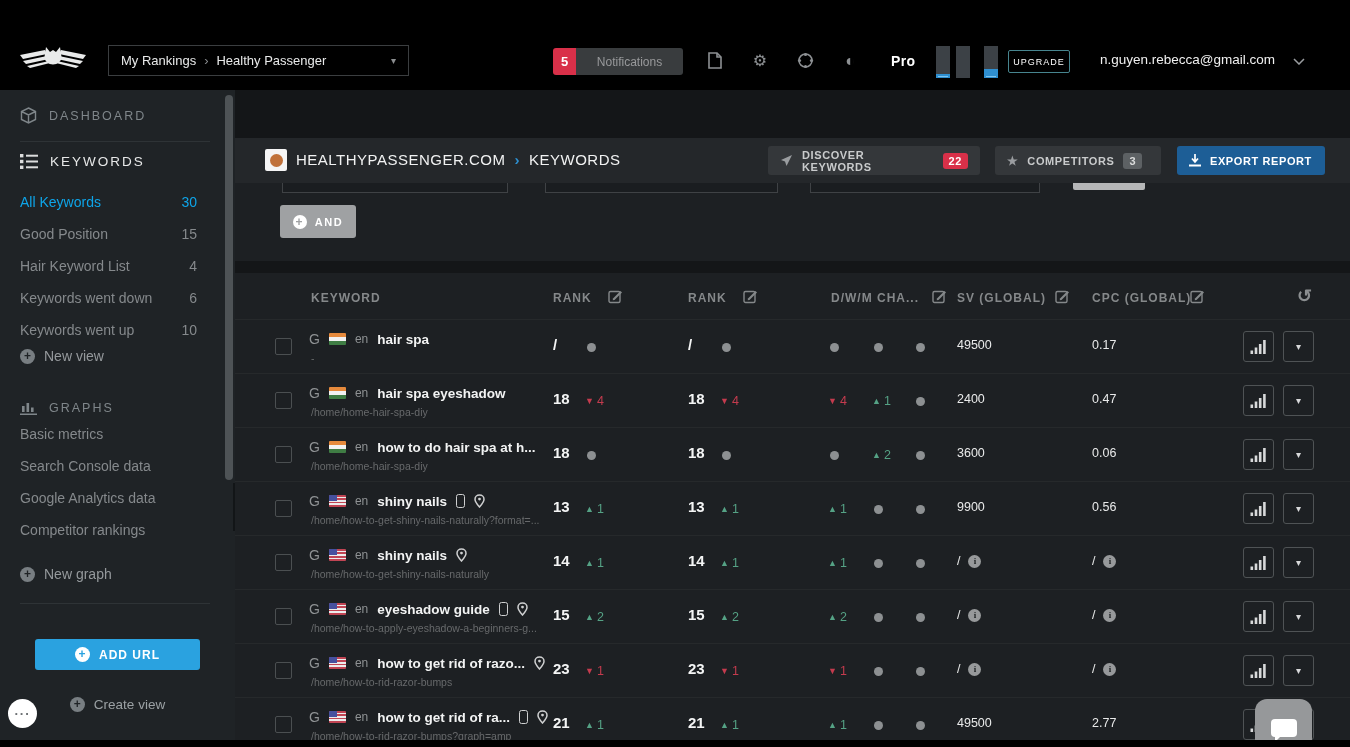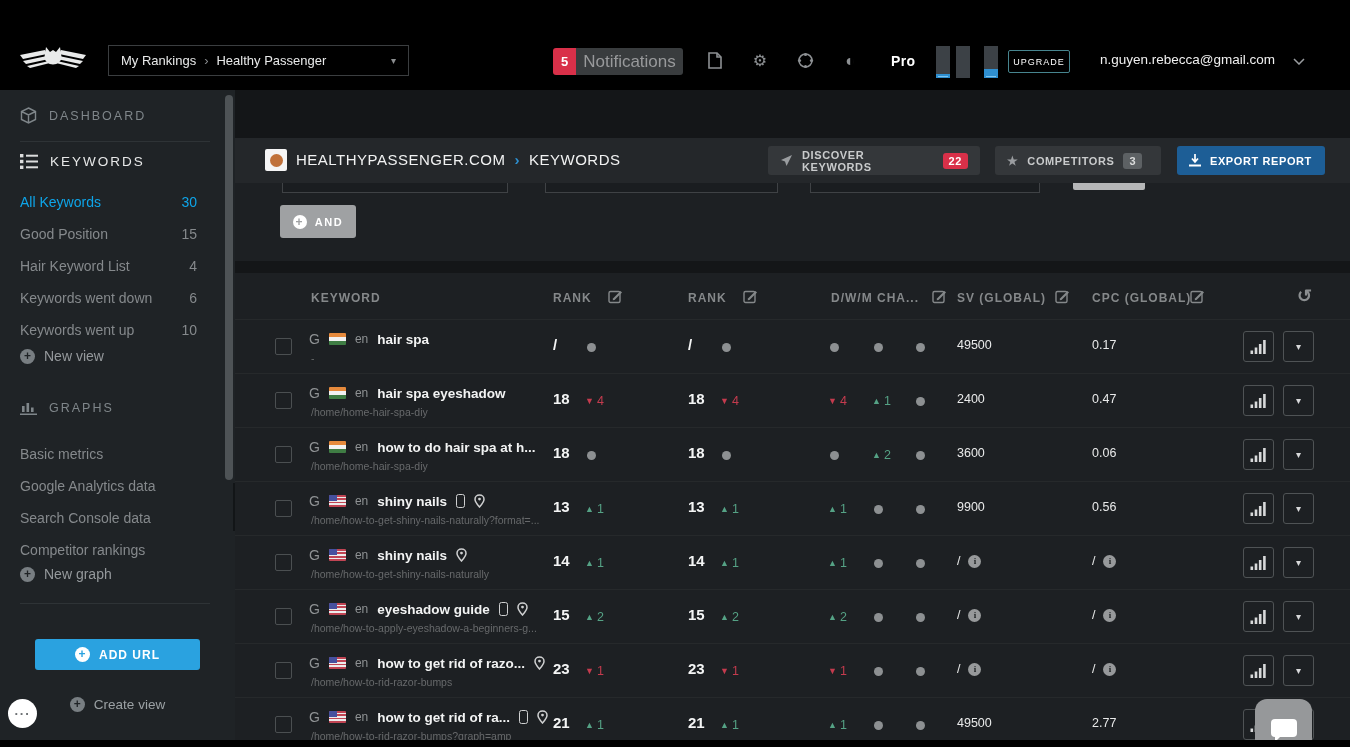--- a/index.html
+++ b/index.html
@@ -14,21 +14,21 @@
   #topbar { position:absolute; left:0; top:0; width:1350px; height:90px; background:#000; }
   #brand-logo { position:absolute; left:20px; top:42px; }
   #breadcrumb-box { position:absolute; left:108px; top:45px; width:301px; height:31px;
     border:1px solid #3b3e40; display:flex; align-items:center; padding:0 12px; }
   #breadcrumb-box .crumb { color:#e9eaea; font-size:13px; }
   #breadcrumb-box .crumb-sep { color:#8b8e90; margin:0 8px; font-size:13px; }
   #breadcrumb-box .bc-caret { margin-left:auto; color:#8b8e90; font-size:10px; }
   #notif-badge { position:absolute; left:553px; top:48px; width:23px; height:27px; background:#d93049;
     border-radius:3px 0 0 3px; color:#fff; font-size:13px; font-weight:bold; display:flex; align-items:center; justify-content:center; }
   #notif-label { position:absolute; left:576px; top:48px; width:107px; height:27px; background:#393c3e;
-    border-radius:0 3px 3px 0; color:#98999b; font-size:17px; display:flex; align-items:center; justify-content:center; }
+    border-radius:0 3px 3px 0; color:#98999b; font-size:12px; display:flex; align-items:center; justify-content:center; }
   .tb-icon { position:absolute; top:52px; width:18px; height:18px; color:#8d9093; font-size:16px; line-height:18px; text-align:center; }
   #plan-label { position:absolute; left:891px; top:53px; color:#fff; font-weight:bold; font-size:14px; letter-spacing:.3px; }
   .usage-bar { position:absolute; top:46px; width:14px; height:32px; background:#3c4146; overflow:hidden; }
   .usage-fill { position:absolute; left:0; bottom:0; width:100%; background:#2f8fd0; }
   .usage-tick { position:absolute; left:2px; right:2px; bottom:1px; height:1px; background:#7fc4ec; }
   #upgrade-btn { position:absolute; left:1008px; top:50px; width:62px; height:23px; border:1px solid #47858f;
     border-radius:2px; color:#fff; font-size:9px; letter-spacing:1px; display:flex; align-items:center; justify-content:center; }
   #account-email { position:absolute; left:1100px; top:52px; color:#f0f0f0; font-size:13.5px; }
   #account-caret { position:absolute; left:1293px; top:58px; }
 
@@ -241,24 +241,24 @@
           <g fill="#7f868a">
             <rect x="0" y="13.5" width="17" height="1.5"></rect>
             <rect x="2" y="6" width="2.6" height="6"></rect>
             <rect x="6.5" y="3" width="2.6" height="9"></rect>
             <rect x="11" y="7.5" width="2.6" height="4.5"></rect>
           </g>
         </svg>
       <span class="sec-label">GRAPHS</span>
     </div>
 
-    <div id="graph-items" style="position:absolute; left:0; top:348px; width:235px;">
+    <div id="graph-items" style="position:absolute; left:0; top:328px; width:235px;">
         <div class="graph-item">Basic metrics</div>
+        <div class="graph-item">Search Console data</div>
         <div class="graph-item">Google Analytics data</div>
-        <div class="graph-item">Search Console data</div>
         <div class="graph-item">Competitor rankings</div>
       </div>
 
     <div class="plus-row" style="top:476px">
       <span class="plus-circle">+</span>
       <span>New graph</span>
     </div>
 
     <div class="divider" style="top:513px"></div>
 

